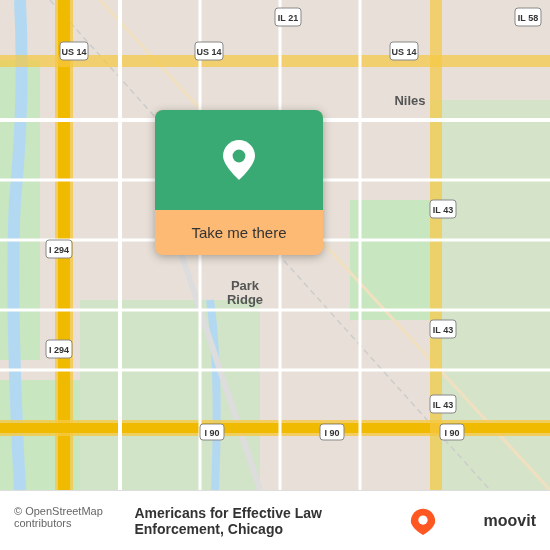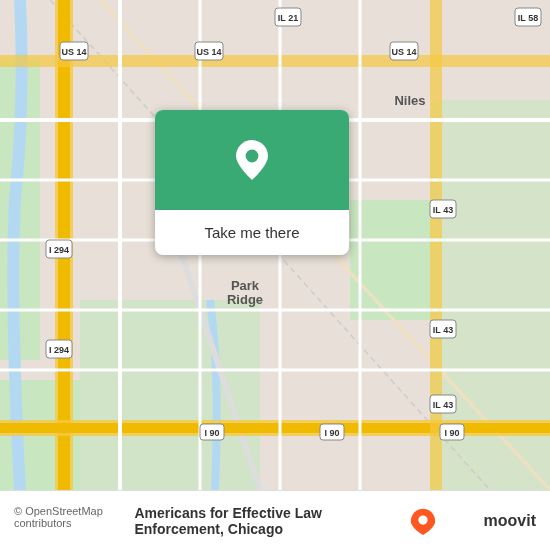--- a/index.html
+++ b/index.html
@@ -24,22 +24,22 @@
       position: absolute;
       top: 0; left: 0;
       width: 100%; height: 100%;
     }
 
     
     #popup-card {
       position: absolute;
       top: 110px;
       left: 155px;
-      width: 194px;
-      background: #ffffff;
+      width: 168px;
+      background: #fdba74;
       border-radius: 8px;
       box-shadow: 0 2px 10px rgba(0,0,0,0.3);
       overflow: hidden;
       z-index: 10;
     }
 
     #popup-map-section {
       background-color: #3aaa75;
       height: 100px;
       display: flex;

